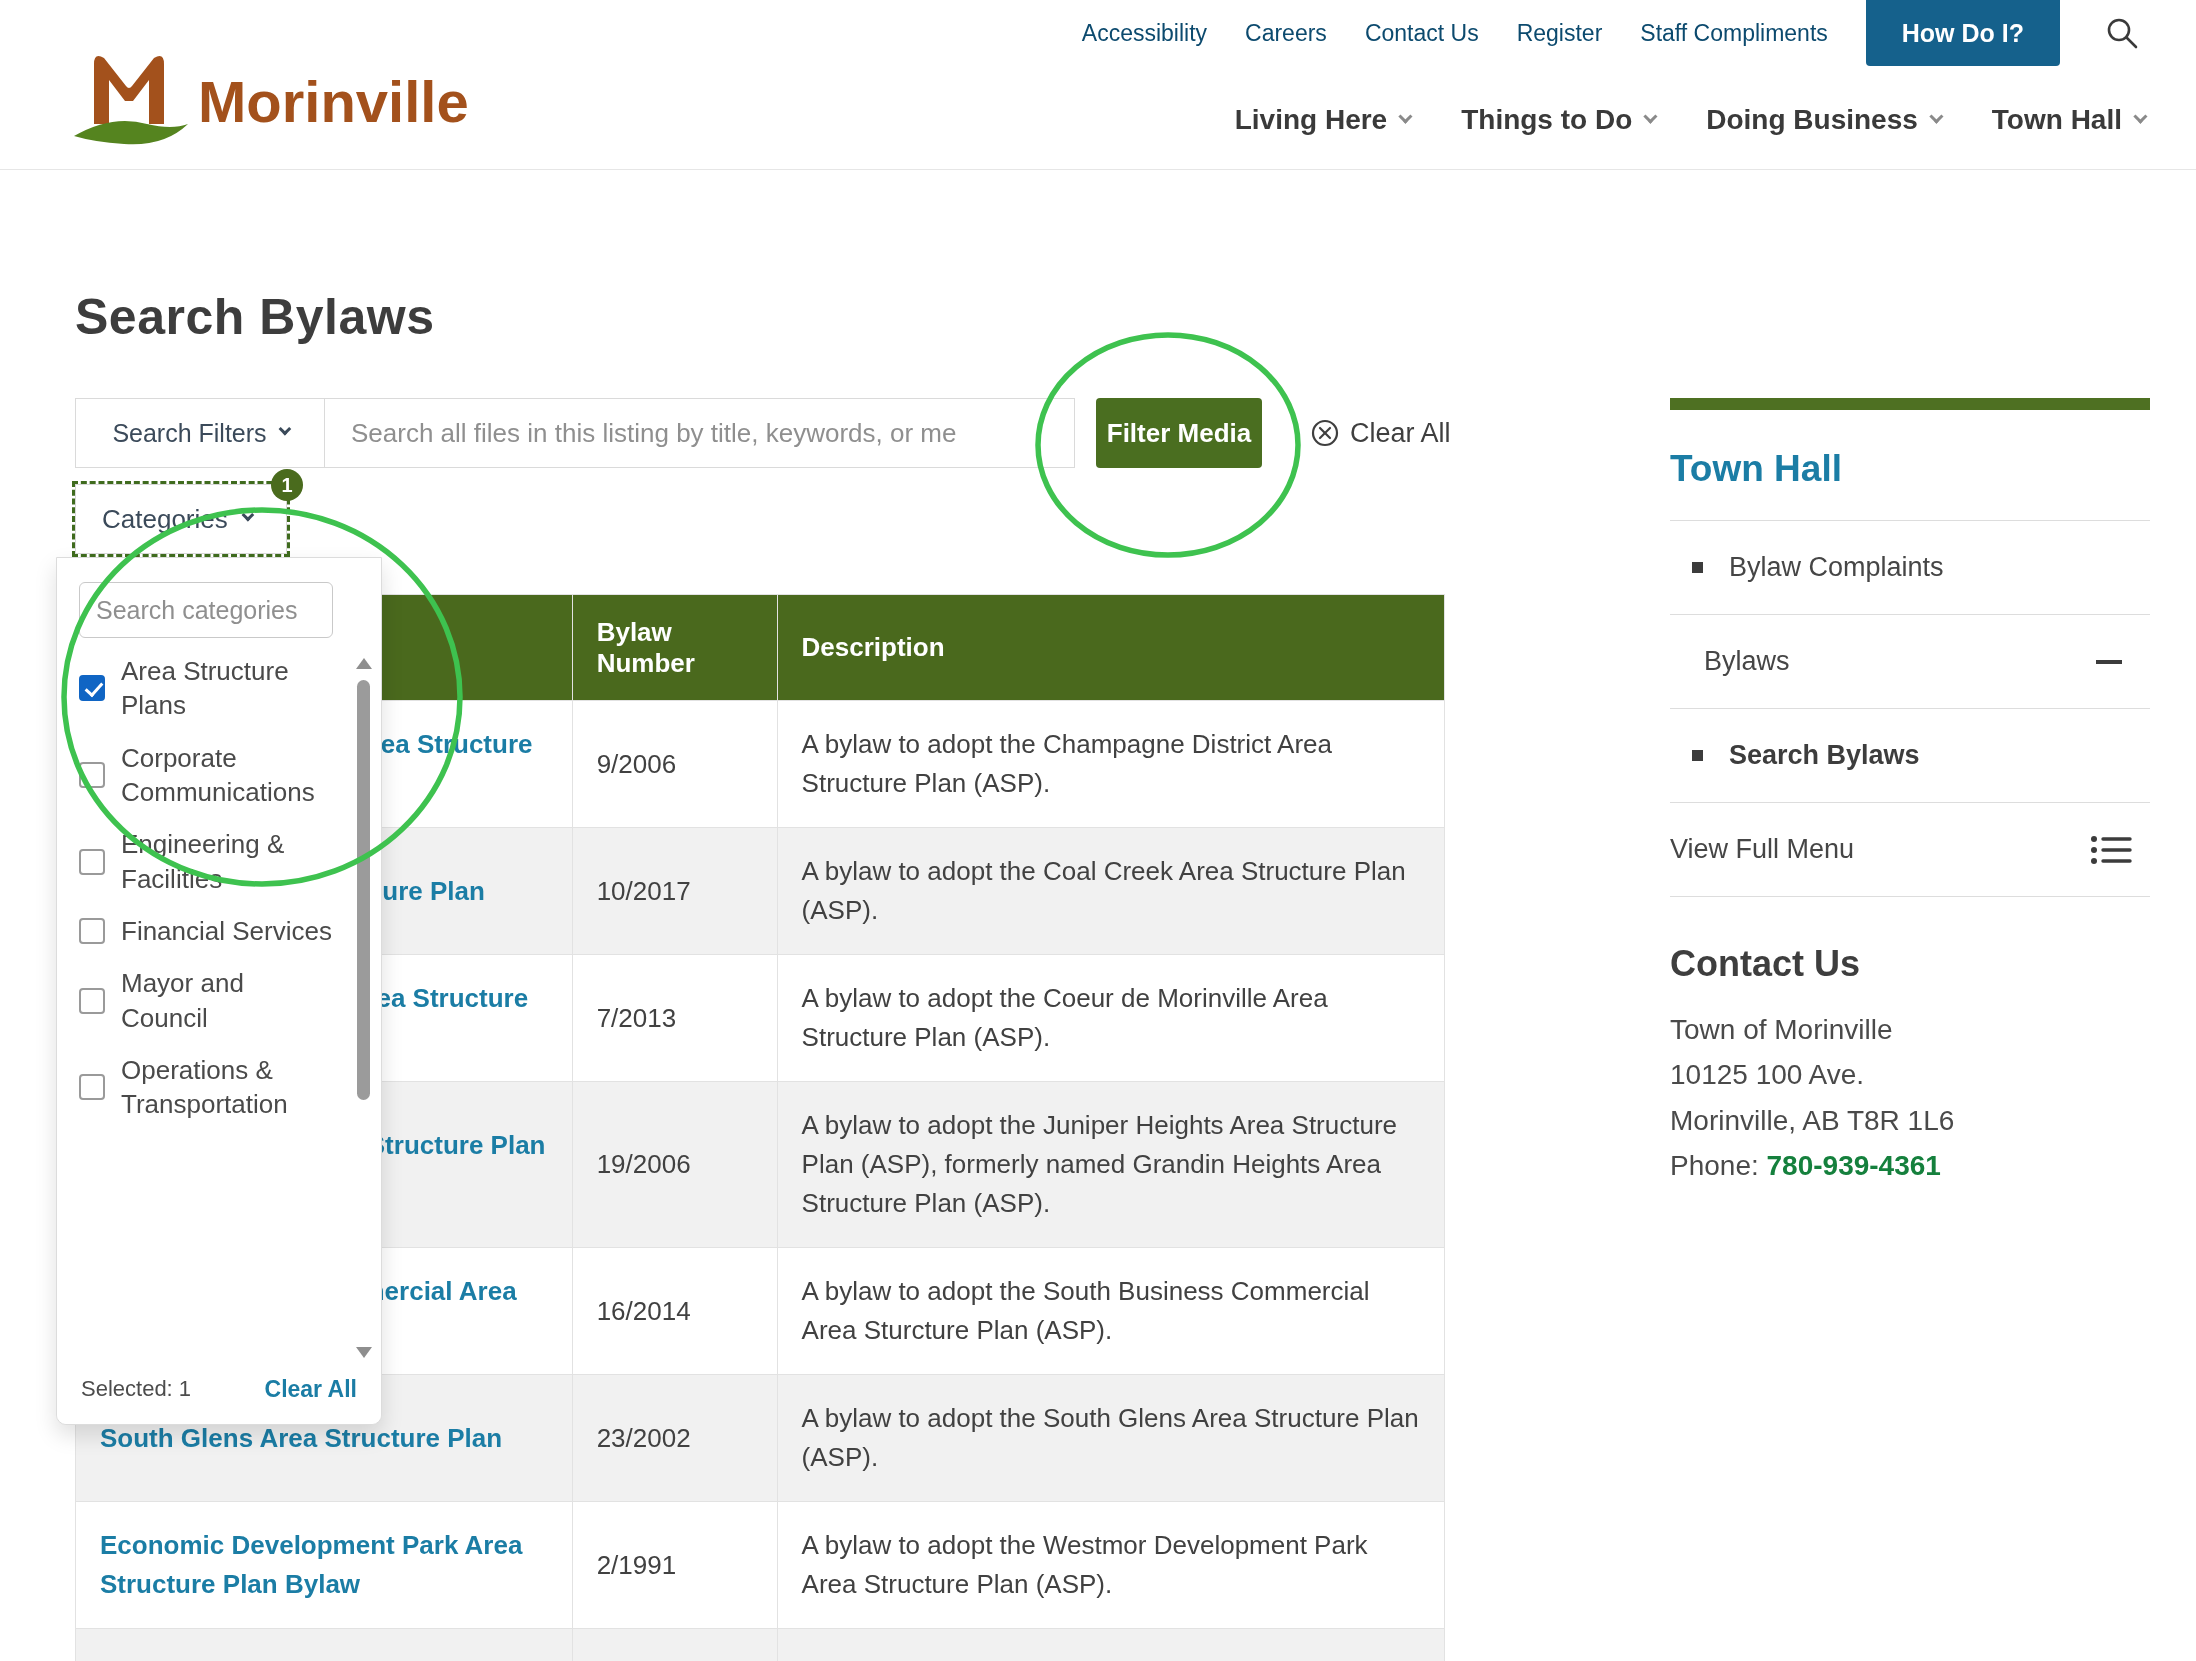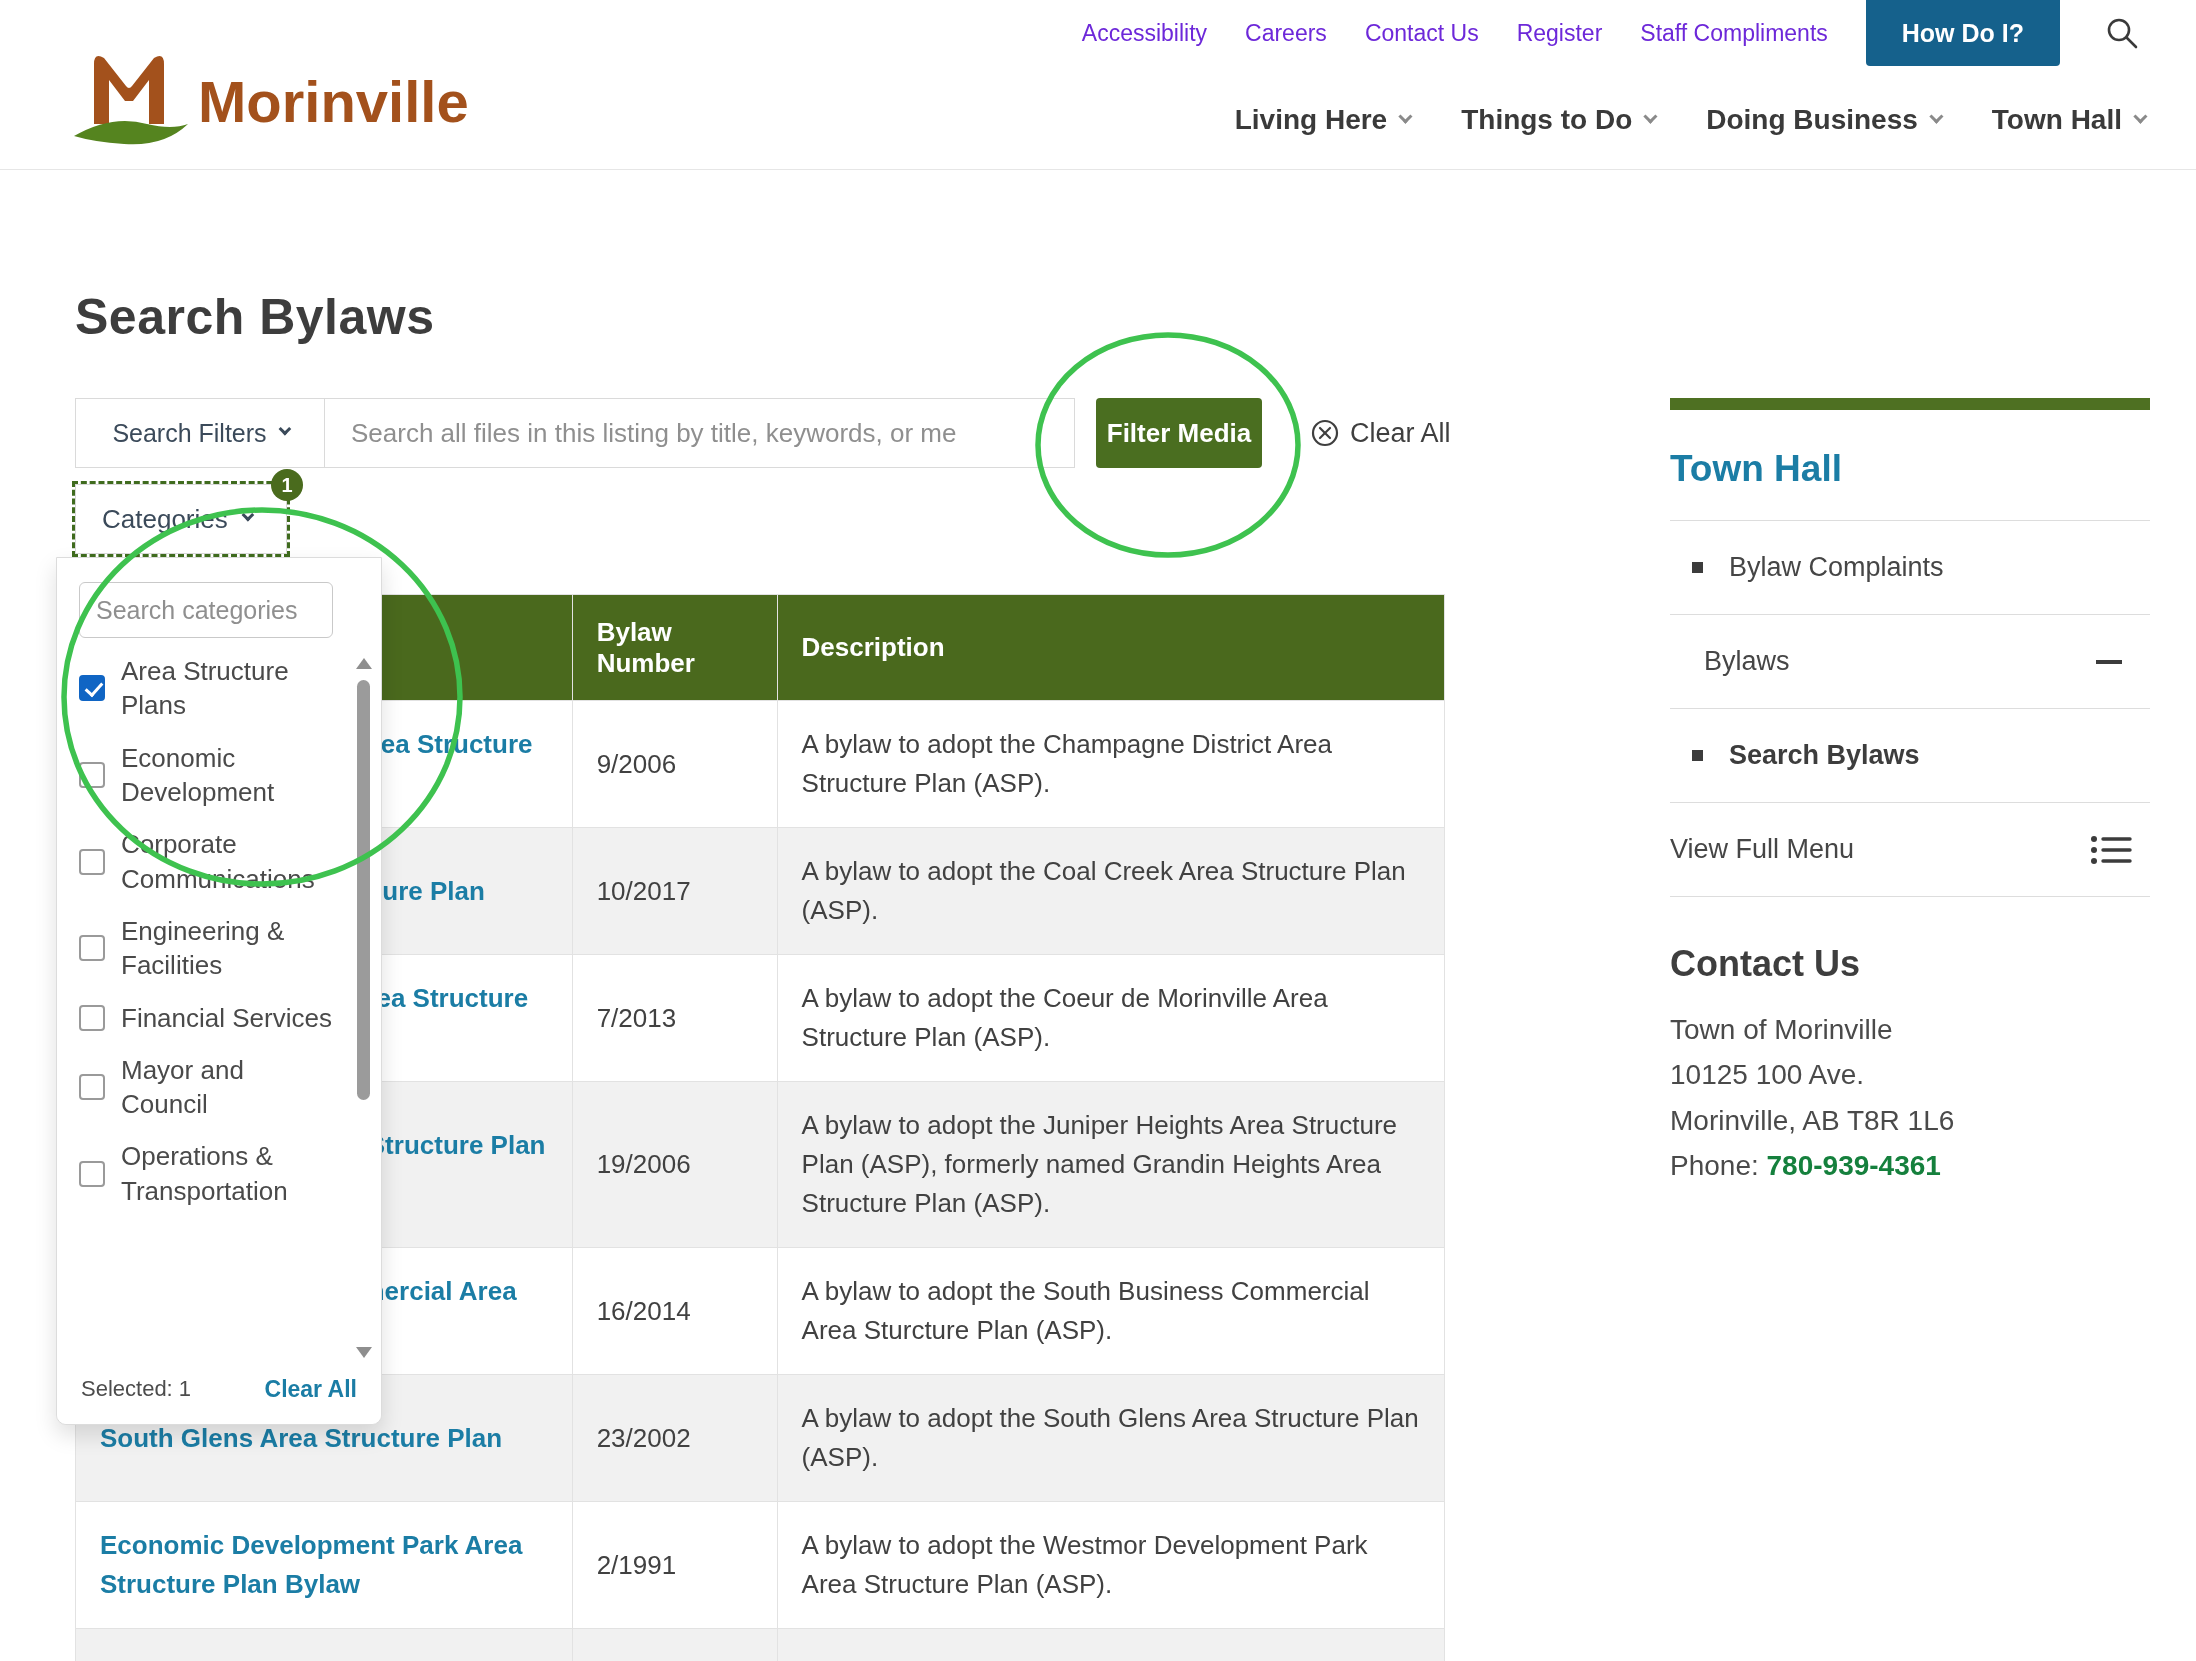--- a/index.html
+++ b/index.html
@@ -4,21 +4,21 @@
 <style>
   * { margin:0; padding:0; box-sizing:border-box; }
   html,body { background:#fff; }
   body { font-family:"Liberation Sans", sans-serif; color:#414141; }
   #page { position:relative; width:2196px; height:1661px; overflow:hidden; background:#fff; }
 
   
   .site-header { position:absolute; top:0; left:0; width:2196px; height:170px; background:#fff; border-bottom:1px solid #e6e6e6; z-index:10; }
   .logo { position:absolute; left:72px; top:44px; }
   .utility-nav { position:absolute; top:0; right:56px; display:flex; align-items:center; gap:38px; height:66px; }
-  .u-link { font-size:23px; color:#6d28d9; text-decoration:none; cursor:pointer; }
+  .u-link { font-size:23px; color:#0c4a6e; text-decoration:none; cursor:pointer; }
   .howdoi { height:66px; padding:0 36px; background:#15618c; color:#fff; font-weight:bold; font-size:25px; border:none; border-radius:0 0 4px 4px; cursor:pointer; }
   .search-btn { background:none; border:none; cursor:pointer; margin-left:6px; display:flex; align-items:center; }
   .main-nav { position:absolute; top:104px; right:52px; display:flex; align-items:center; gap:52px; }
   .m-link { font-size:28px; font-weight:bold; color:#3a3a3a; text-decoration:none; display:flex; align-items:center; cursor:pointer; }
   .caret { display:inline-block; width:10px; height:10px; border-right:3px solid #8a8a8a; border-bottom:3px solid #8a8a8a; transform:rotate(45deg) translateY(-2px); margin-left:12px; margin-bottom:5px; }
 
   
   .page-title { position:absolute; left:75px; top:288px; font-size:50px; font-weight:800; color:#3d3d3d; letter-spacing:.5px; z-index:1; }
 
   
@@ -159,24 +159,20 @@
       <span class="cat-badge">1</span>
     </div>
   </div>
 
   <div class="dropdown">
     <input class="dd-search" type="text" placeholder="Search categories" style="">
     <div class="dd-list">
       <div class="dd-item">
           <span class="cbx checked"></span>
           <span class="dd-label">Area Structure Plans</span>
-        </div>
-        <div class="dd-item">
-          <span class="cbx"></span>
-          <span class="dd-label">Economic Development</span>
         </div>
         <div class="dd-item">
           <span class="cbx"></span>
           <span class="dd-label">Corporate Communications</span>
         </div>
         <div class="dd-item">
           <span class="cbx"></span>
           <span class="dd-label">Engineering &amp; Facilities</span>
         </div>
         <div class="dd-item">

